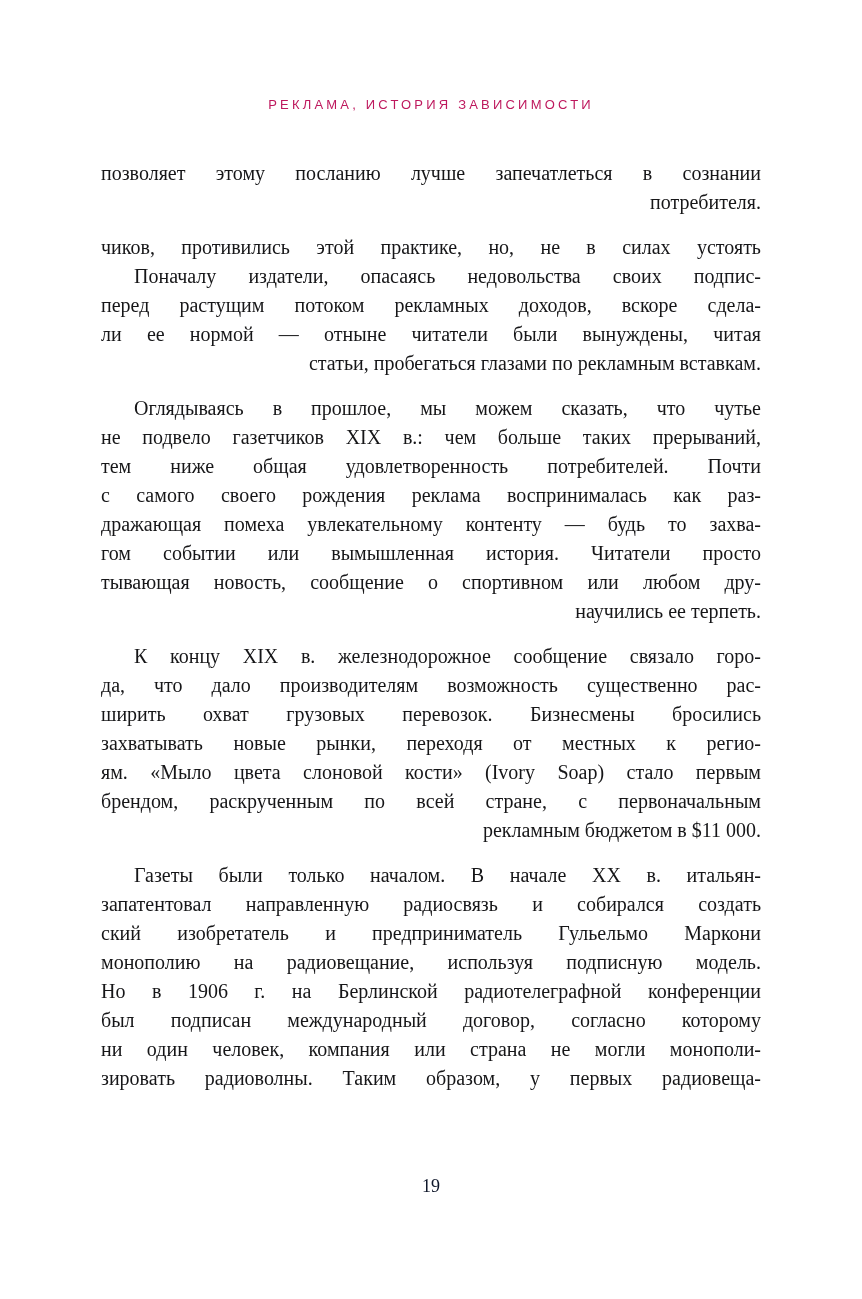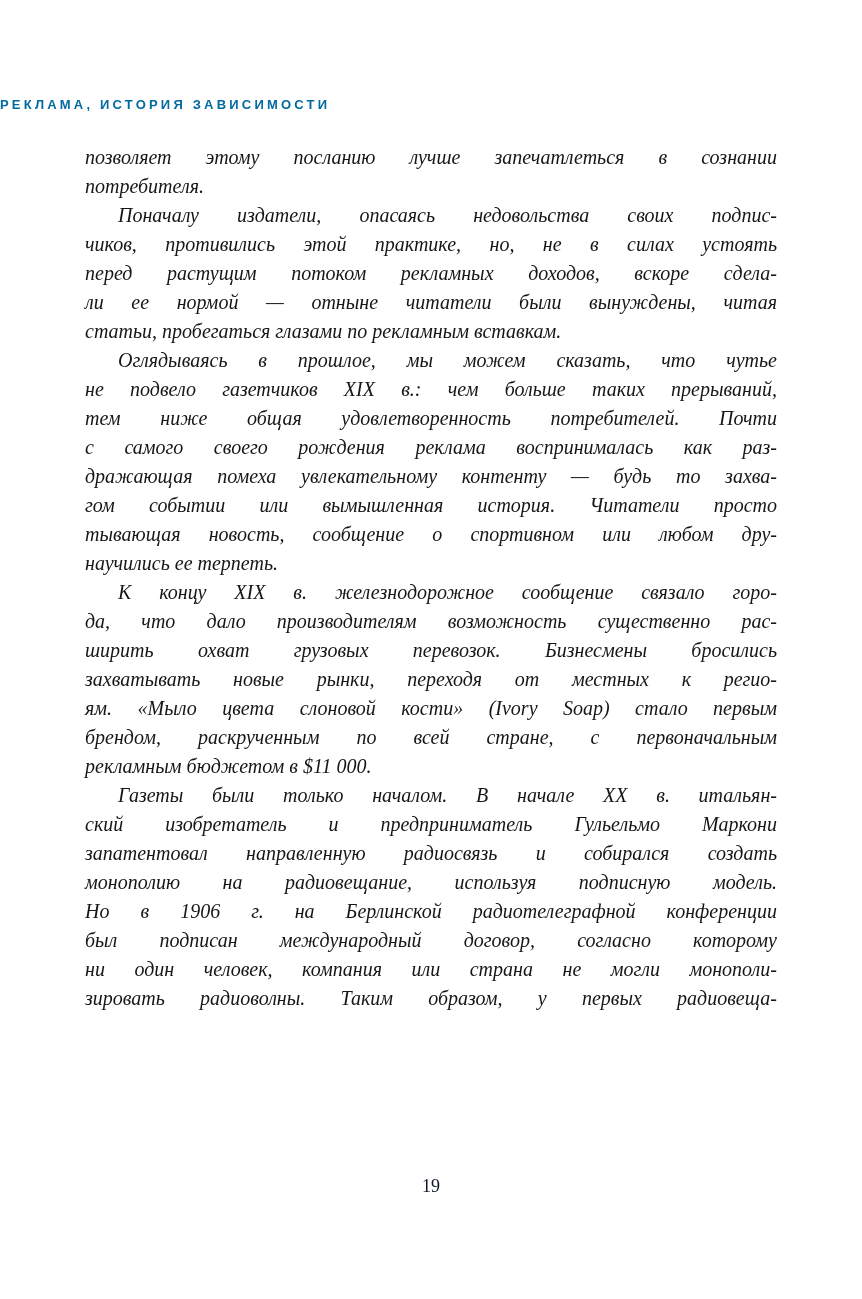--- a/index.html
+++ b/index.html
@@ -14,43 +14,42 @@
     background: #ffffff;
     overflow: hidden;
     font-family: "Liberation Serif", "DejaVu Serif", serif;
     color: #161618;
   }
   .running-header {
     position: absolute;
     top: 97px;
     left: 0;
     width: 100%;
-    text-align: left;
+    text-align: center;
     font-family: "Liberation Sans", "DejaVu Sans", sans-serif;
     font-size: 13px;
-    font-weight: 700;
+    font-weight: 400;
     letter-spacing: 3.2px;
-    color: #0369a1;
+    color: #be185d;
     text-transform: uppercase;
   }
   .text-block {
     position: absolute;
     top: 143px;
     left: 85px;
     width: 692px;
     font-size: 20px;
     line-height: 29px;
   }
   .text-block .para {
-    margin: 0;
+    margin: 16px;
     padding: 0;
-    font-style: italic;
   }
   .text-block .line {
-    text-align: left;
+    text-align: right;
     white-space: normal;
     word-spacing: normal;
   }
   .text-block .line.just {
     text-align: justify;
     text-align-last: justify;
   }
   .text-block .line.indent {
     text-indent: 33px;
   }
@@ -69,22 +68,22 @@
 
 <div class="page">
   <div class="running-header">РЕКЛАМА, ИСТОРИЯ ЗАВИСИМОСТИ</div>
 
   <div class="text-block">
       <div class="para">
         <div class="line just">позволяет этому посланию лучше запечатлеться в сознании</div>
         <div class="line">потребителя.</div>
       </div>
       <div class="para">
+        <div class="line just">чиков, противились этой практике, но, не в силах устоять</div>
         <div class="line just indent">Поначалу издатели, опасаясь недовольства своих подпис-</div>
-        <div class="line just">чиков, противились этой практике, но, не в силах устоять</div>
         <div class="line just">перед растущим потоком рекламных доходов, вскоре сдела-</div>
         <div class="line just">ли ее нормой — отныне читатели были вынуждены, читая</div>
         <div class="line">статьи, пробегаться глазами по рекламным вставкам.</div>
       </div>
       <div class="para">
         <div class="line just indent">Оглядываясь в прошлое, мы можем сказать, что чутье</div>
         <div class="line just">не подвело газетчиков XIX в.: чем больше таких прерываний,</div>
         <div class="line just">тем ниже общая удовлетворенность потребителей. Почти</div>
         <div class="line just">с самого своего рождения реклама воспринималась как раз-</div>
         <div class="line just">дражающая помеха увлекательному контенту — будь то захва-</div>
@@ -96,22 +95,22 @@
         <div class="line just indent">К концу XIX в. железнодорожное сообщение связало горо-</div>
         <div class="line just">да, что дало производителям возможность существенно рас-</div>
         <div class="line just">ширить охват грузовых перевозок. Бизнесмены бросились</div>
         <div class="line just">захватывать новые рынки, переходя от местных к регио-</div>
         <div class="line just">ям. «Мыло цвета слоновой кости» (Ivory Soap) стало первым</div>
         <div class="line just">брендом, раскрученным по всей стране, с первоначальным</div>
         <div class="line">рекламным бюджетом в $11 000.</div>
       </div>
       <div class="para">
         <div class="line just indent">Газеты были только началом. В начале XX в. итальян-</div>
+        <div class="line just">запатентовал направленную радиосвязь и собирался создать</div>
         <div class="line just">ский изобретатель и предприниматель Гульельмо Маркони</div>
-        <div class="line just">запатентовал направленную радиосвязь и собирался создать</div>
         <div class="line just">монополию на радиовещание, используя подписную модель.</div>
         <div class="line just">Но в 1906 г. на Берлинской радиотелеграфной конференции</div>
         <div class="line just">был подписан международный договор, согласно которому</div>
         <div class="line just">ни один человек, компания или страна не могли монополи-</div>
         <div class="line just">зировать радиоволны. Таким образом, у первых радиовеща-</div>
       </div>
     </div>
 
   <div class="page-number">19</div>
 </div>

